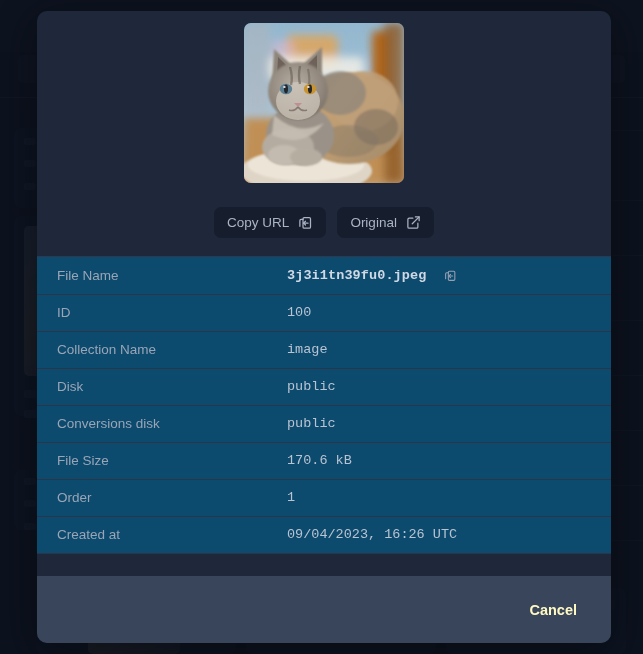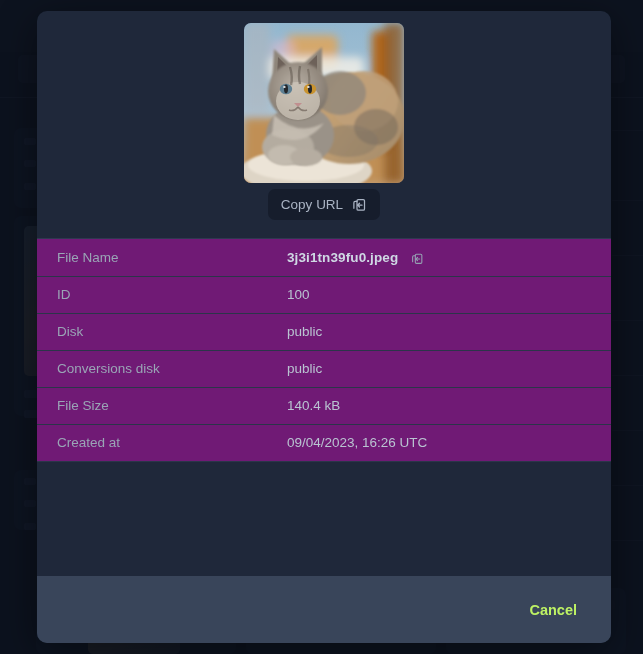--- a/index.html
+++ b/index.html
@@ -102,21 +102,21 @@
     width: 160px;
     height: 160px;
     border-radius: 7px;
     overflow: hidden;
     background: #2a3347;
     position: relative;
   }
   .preview-thumb svg { display:block; width:160px; height:160px; }
 
   .preview-actions {
-    margin-top: 6px;
+    margin-top: 24px;
     margin-bottom: 18px;
     display: flex;
     gap: 11px;
     justify-content: space-between;
   }
   .action-btn {
     display: inline-flex;
     align-items: center;
     gap: 9px;
     background: #161d2c;
@@ -143,29 +143,30 @@
     border-collapse: collapse;
     table-layout: fixed;
   }
   table.detail-table tr { height: 37px; }
   table.detail-table td {
     border-bottom: 1px solid #2a3purple;
     border-bottom: 1px solid #2b3549;
     padding: 0 0 0 20px;
     font-size: 13.5px;
     vertical-align: middle;
-    background: #701a75;
+    background: #0c4a6e;
   }
   td.k {
     width: 210px;
     color: #9aa5b6;
   }
   td.v {
     color: #b9c3d1;
     padding-left: 0;
+    font-family: Liberation Mono, monospace;
   }
   td.v .filename {
     font-weight: bold;
     color: #cfd8e4;
     letter-spacing: .1px;
   }
   .copy-inline {
     display: inline-flex;
     vertical-align: -3px;
     margin-left: 9px;
@@ -179,21 +180,21 @@
     background: #39455a;
     display: flex;
     align-items: center;
     justify-content: flex-end;
     padding-right: 22px;
     box-sizing: border-box;
   }
   .cancel-btn {
     background: transparent;
     border: none;
-    color: #bef264;
+    color: #fef9c3;
     font-size: 14.5px;
     font-weight: bold;
     font-family: "Liberation Sans", sans-serif;
     cursor: pointer;
     padding: 8px 12px;
     border-radius: 6px;
   }
 </style>
 </head>
 <body>
@@ -345,20 +346,30 @@
         <span>
           <svg width="15" height="15" viewBox="0 0 24 24" fill="none" stroke="currentColor" stroke-width="2" stroke-linecap="round" stroke-linejoin="round">
             <rect x="8" y="4" width="12" height="17" rx="2"></rect>
             <path d="M8 7H5a2 2 0 0 0-2 2v9"></path>
             <path d="M16 13h-7"></path>
             <path d="M12 10l-3 3 3 3"></path>
           </svg>
         </span>
       </button>
 
+      <button class="action-btn">
+        <span>Original</span>
+        <span>
+          <svg width="15" height="15" viewBox="0 0 24 24" fill="none" stroke="currentColor" stroke-width="2" stroke-linecap="round" stroke-linejoin="round">
+            <path d="M19 13v6a2 2 0 0 1-2 2H5a2 2 0 0 1-2-2V7a2 2 0 0 1 2-2h6"></path>
+            <polyline points="15 3 21 3 21 9"></polyline>
+            <line x1="10" y1="14" x2="21" y2="3"></line>
+          </svg>
+        </span>
+      </button>
     </div>
   </div>
 
   <div class="modal-body">
     <table class="detail-table">
       <tbody>
         <tr>
           <td class="k">File Name</td>
           <td class="v">
             <span class="filename">3j3i1tn39fu0.jpeg</span>
@@ -370,30 +381,38 @@
                 <path d="M12 10l-3 3 3 3"></path>
               </svg>
             </span>
           </td>
         </tr>
         <tr>
           <td class="k">ID</td>
           <td class="v">100</td>
         </tr>
         <tr>
+          <td class="k">Collection Name</td>
+          <td class="v">image</td>
+        </tr>
+        <tr>
           <td class="k">Disk</td>
           <td class="v">public</td>
         </tr>
         <tr>
           <td class="k">Conversions disk</td>
           <td class="v">public</td>
         </tr>
         <tr>
           <td class="k">File Size</td>
-          <td class="v">140.4 kB</td>
+          <td class="v">170.6 kB</td>
+        </tr>
+        <tr>
+          <td class="k">Order</td>
+          <td class="v">1</td>
         </tr>
         <tr>
           <td class="k">Created at</td>
           <td class="v">09/04/2023, 16:26 UTC</td>
         </tr>
       </tbody>
     </table>
   </div>
 
   <div class="modal-footer">

